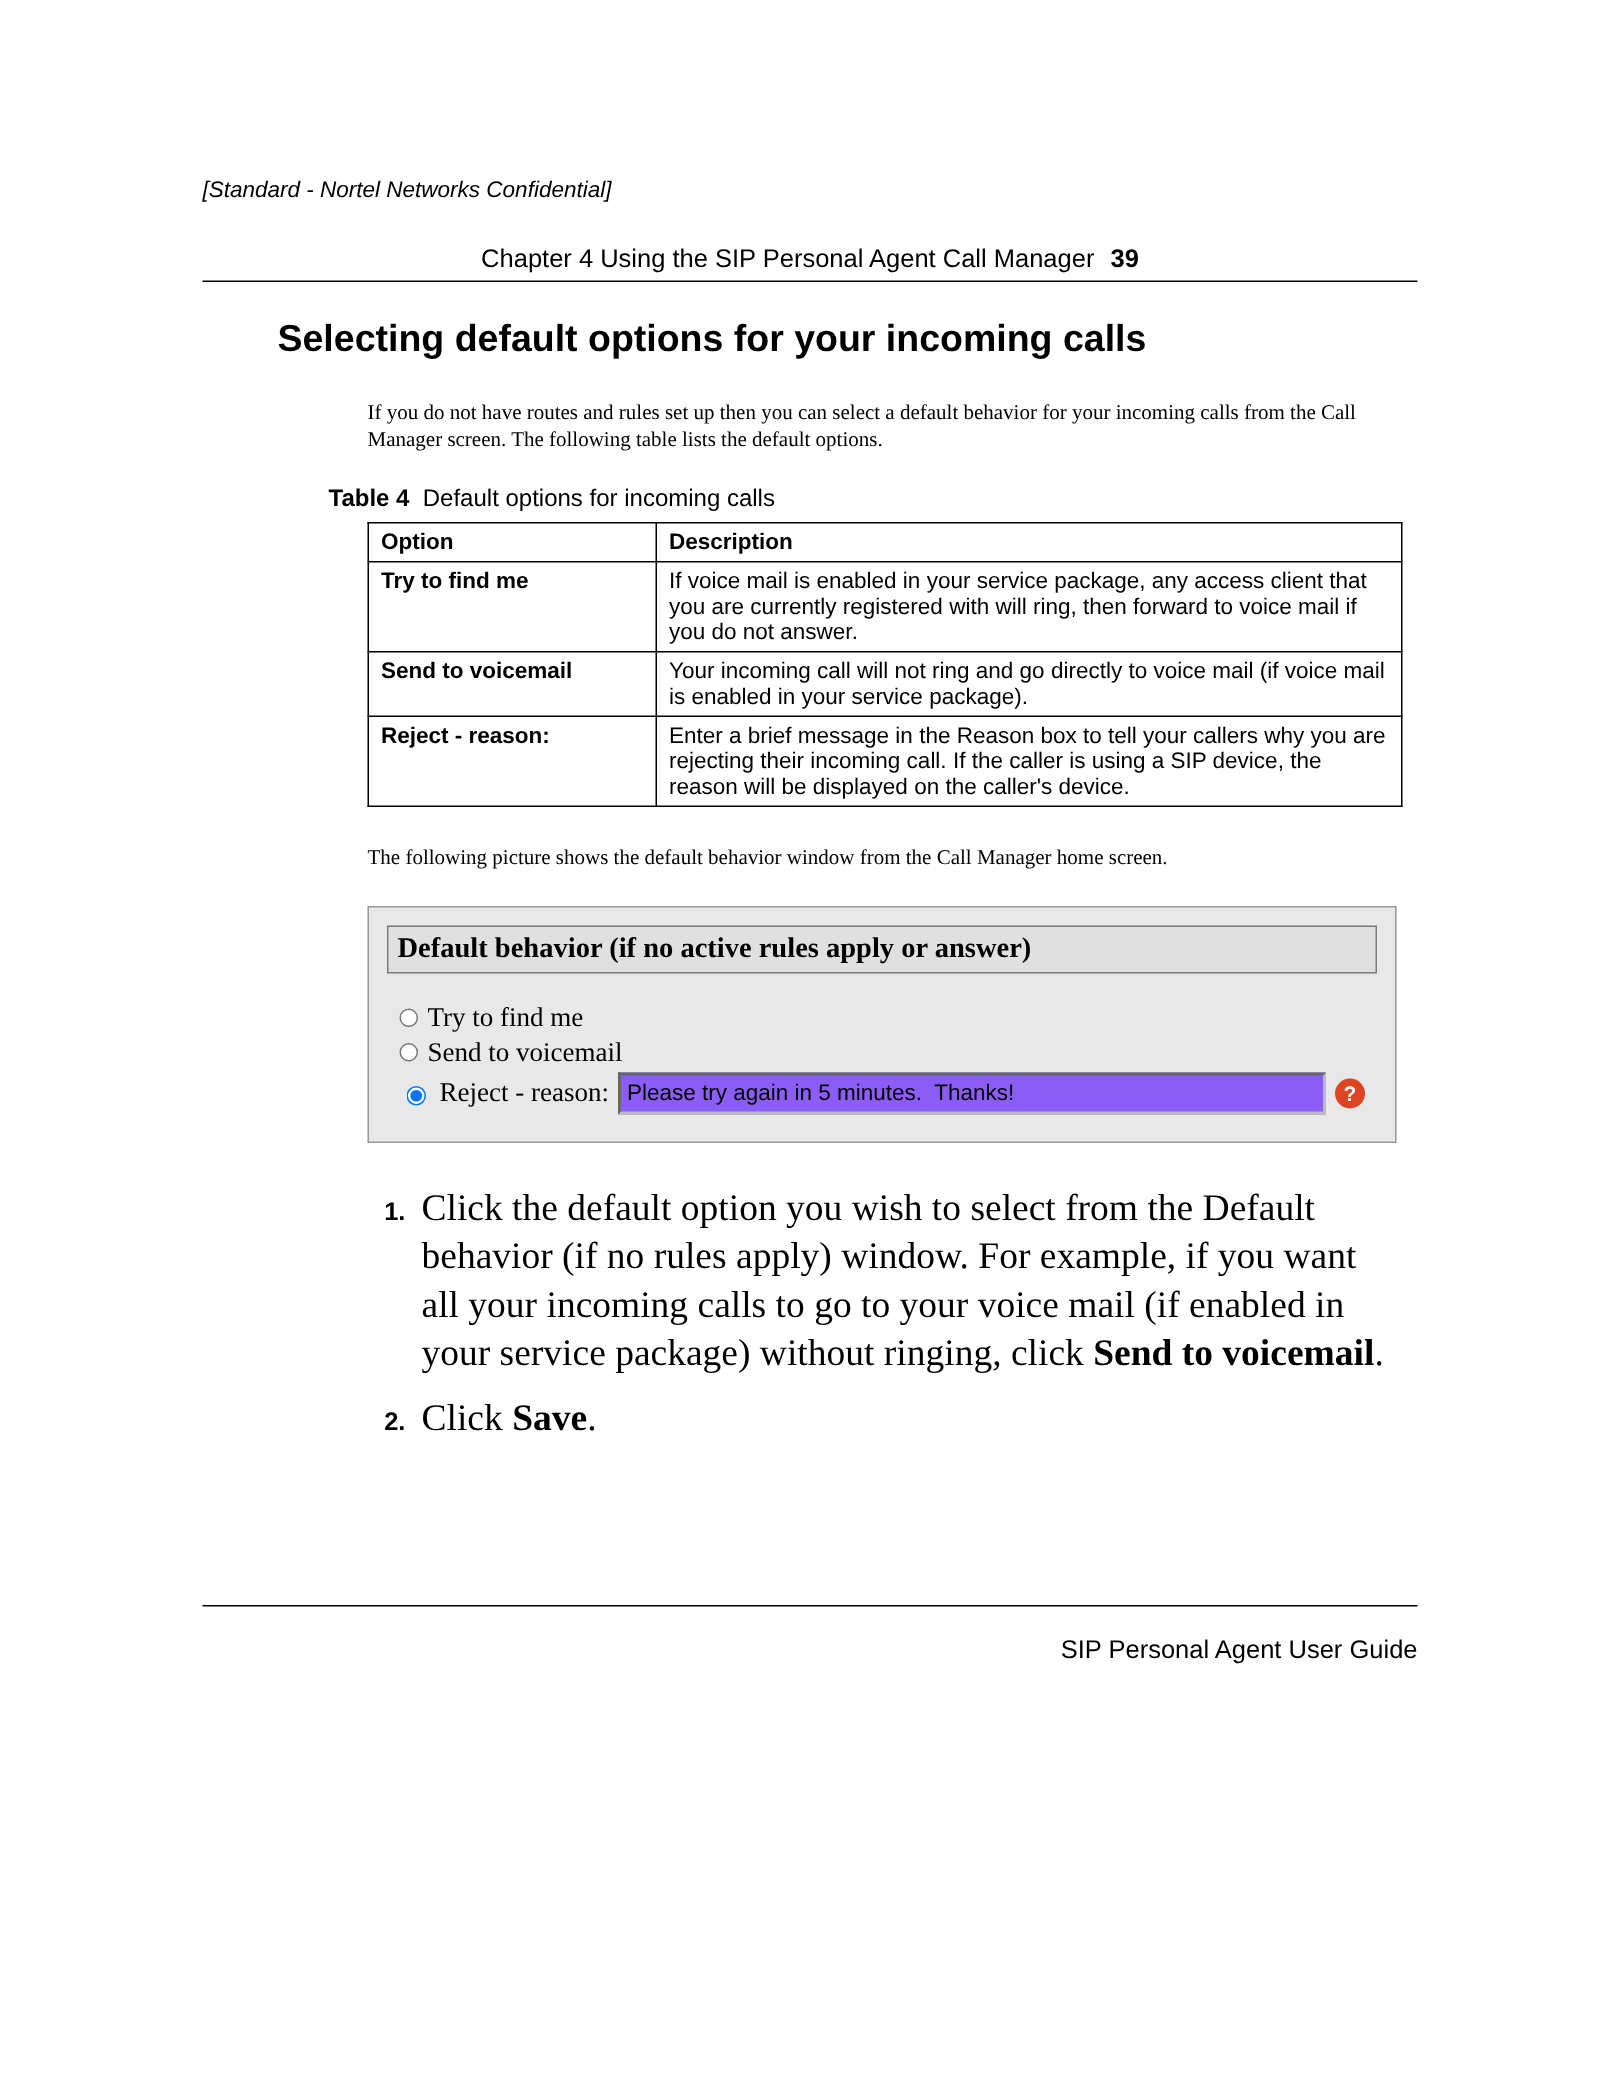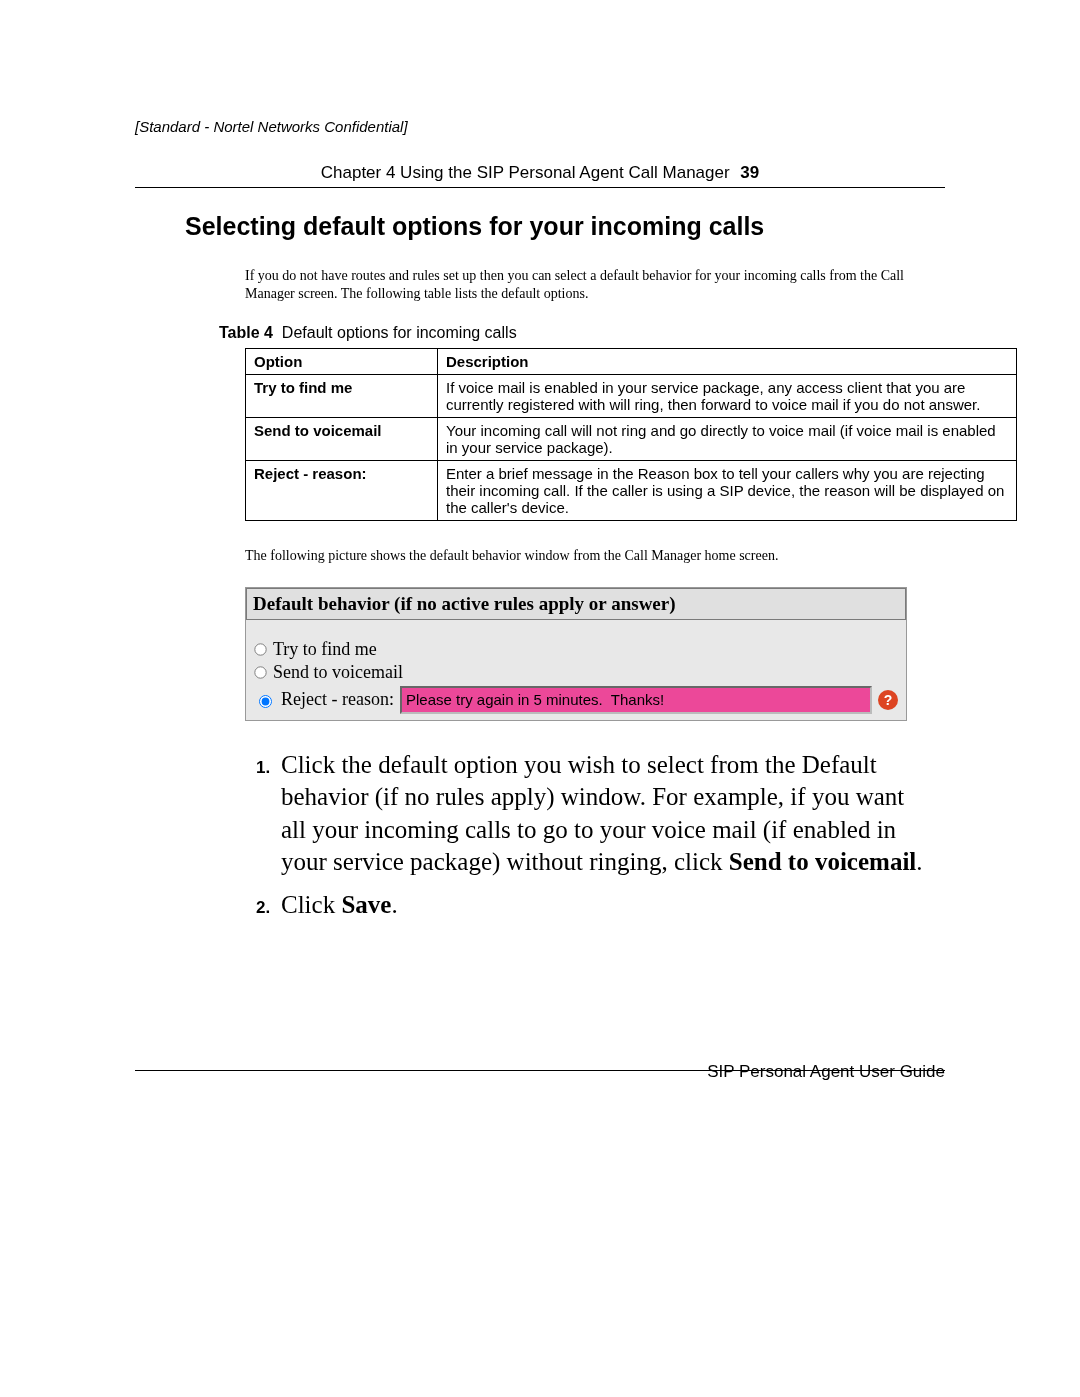--- a/index.html
+++ b/index.html
@@ -54,41 +54,41 @@
   .table-caption {
     margin-left: 84px;
     font-family: Arial, Helvetica, sans-serif;
     font-size: 16px;
     margin-bottom: 6px;
   }
   .table-caption b { font-weight: bold; }
   table.opts {
     margin-left: 110px;
     border-collapse: collapse;
-    width: 772px;
+    width: 690px;
     font-family: Arial, Helvetica, sans-serif;
     font-size: 15px;
     margin-bottom: 26px;
   }
   table.opts th, table.opts td {
     border: 1px solid #000;
     padding: 4px 8px;
     text-align: left;
     vertical-align: top;
   }
   table.opts th { font-weight: bold; }
   table.opts td.opt { font-weight: bold; width: 175px; }
 
   
   .shot {
     margin-left: 110px;
     width: 660px;
     background: #e8e8e8;
     border: 1px solid #999;
-    padding: 0;
+    padding: 12px;
     margin-bottom: 28px;
     font-family: "Times New Roman", Times, serif;
   }
   .shot-title {
     border: 1px solid #7a7a7a;
     background: #e0e0e0;
     padding: 4px 6px;
     font-size: 19px;
     font-weight: bold;
     color: #000;
@@ -111,42 +111,42 @@
     padding: 2px 8px 6px 8px;
     gap: 6px;
   }
   .reason-row input[type=text] {
     flex: 1;
     height: 20px;
     font-family: Arial, Helvetica, sans-serif;
     font-size: 15px;
     padding: 2px 4px;
     border: 2px inset #bbb;
-    background: #ec4899;
+    background: #8b5cf6;
   }
   .help-badge {
     width: 20px; height: 20px;
     border-radius: 50%;
     background: #d42; color: #fff;
     display: inline-flex; align-items: center; justify-content: center;
     font-family: Arial, sans-serif; font-size: 14px; font-weight: bold;
   }
 
   ol.steps {
     margin: 0 10px 0 110px;
     padding-left: 30px;
     font-size: 25px;
     line-height: 1.3;
   }
   ol.steps li { padding-left: 6px; margin-bottom: 10px; }
   ol.steps li::marker { font-weight: bold; font-family: Arial, Helvetica, sans-serif; font-size: 17px; }
   .footer {
     position: absolute;
     right: 135px;
-    top: 1062px;
+    top: 1090px;
     font-family: Arial, Helvetica, sans-serif;
     font-size: 17px;
   }
 </style>
 </head>
 <body>
 
 <div class="page">
 
   <div class="confidential">[Standard - Nortel Networks Confidential]</div>

